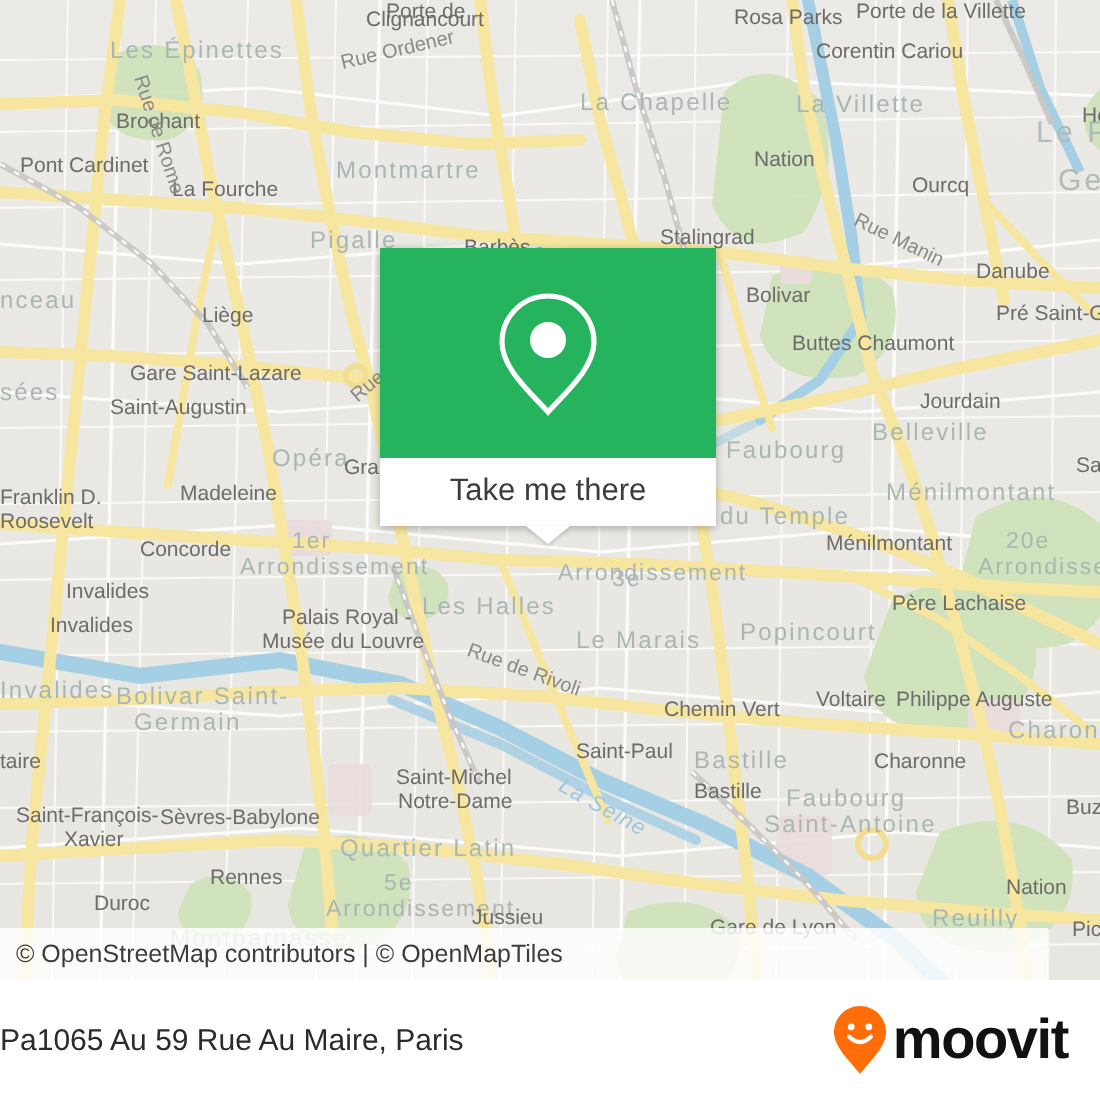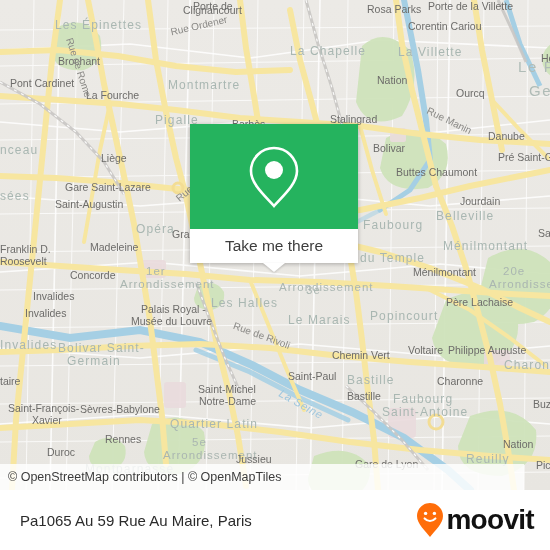--- a/index.html
+++ b/index.html
@@ -68,21 +68,21 @@
     font-family:"Liberation Sans", sans-serif;
   }
 
   
   .footer{
     position:absolute;left:0;top:490px;width:550px;height:60px;
     background:#fff;display:flex;align-items:center;
     justify-content:space-between;
   }
   .footer-title{
-    font-size:15px;color:#2b2b2b;padding-left:20px;
+    font-size:15px;color:#2b2b2b;
     font-family:"Liberation Sans", sans-serif;
   }
   .brand{display:flex;align-items:center;padding-right:16px;}
   .brand-word{
     font-size:28px;color:#111;font-weight:bold;letter-spacing:-.7px;
     font-family:"Liberation Sans", sans-serif;margin-left:1px;
   }
 </style>
 </head>
 <body>

